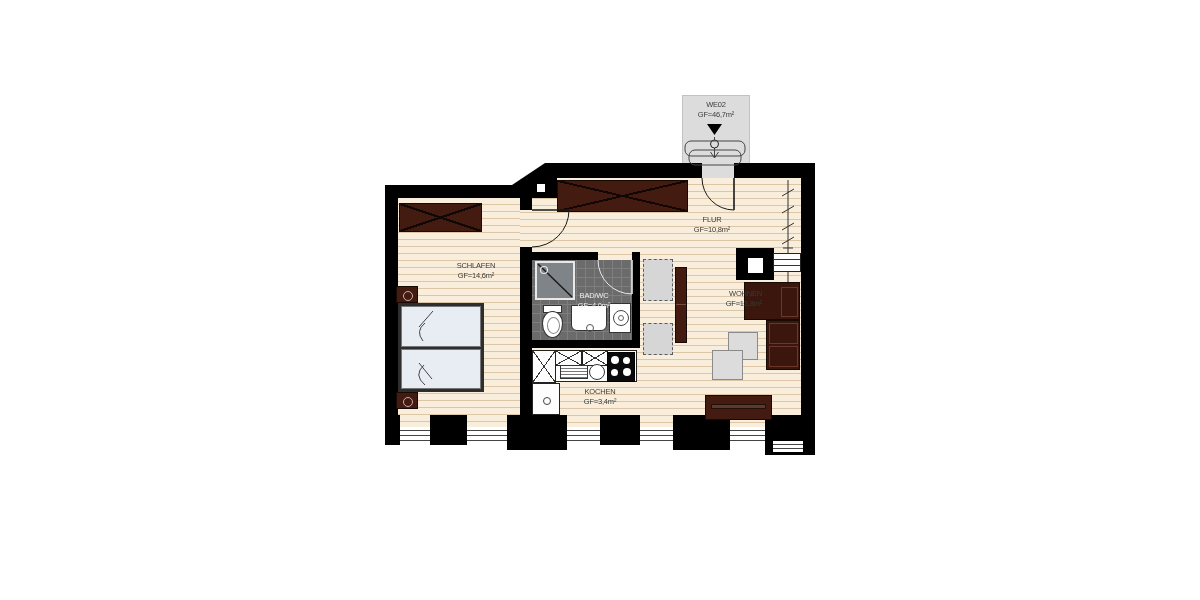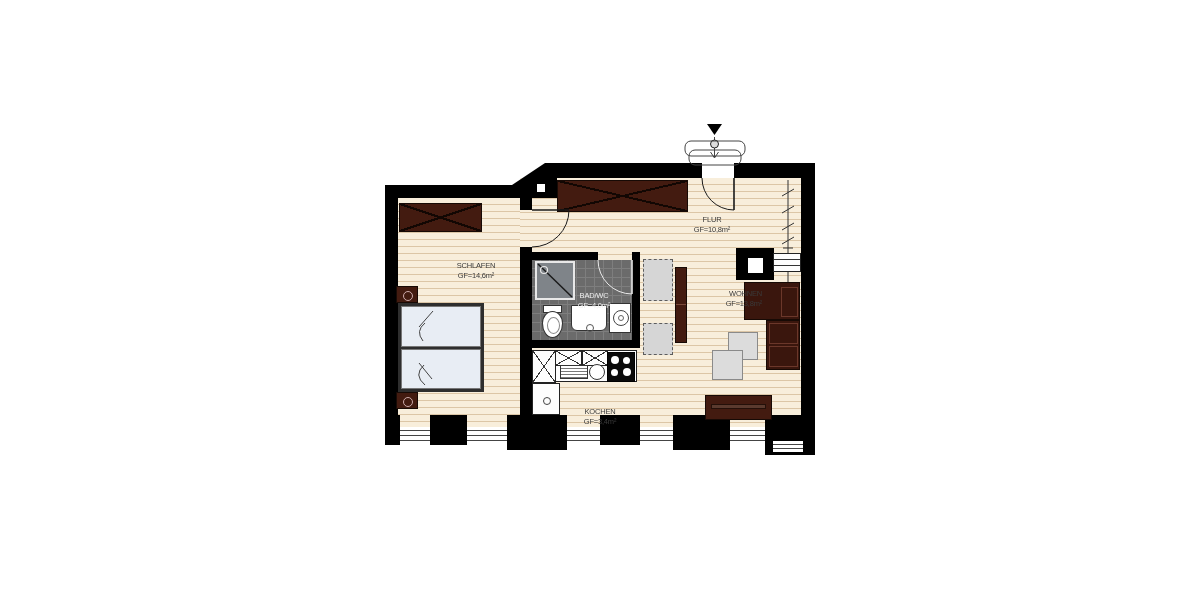--- a/index.html
+++ b/index.html
@@ -38,20 +38,26 @@
   .leaf{stroke:#1a1a1a;stroke-width:1.6;}
   .thin{stroke:#444;stroke-width:1;fill:none;}
   .arc-light{stroke:#e9e9e9;}
   .leaf-light{stroke:#e9e9e9;stroke-width:1.6;}
 </style>
 </head>
 <body>
 
 <div class="plan">
 
+  <div class="landing" style="left:297px;top:0;width:66px;height:83px;">
+    <div class="we-label">
+      <div>WE02</div>
+      <div>GF=46,7m²</div>
+    </div>
+  </div>
 
   <div class="floor" style="left:13px;top:103px;width:122px;height:230px;"></div>
   <div class="floor" style="left:135px;top:83px;width:281px;height:250px;"></div>
 
   <div class="bath" style="left:147px;top:165px;width:100px;height:80px;"></div>
 
   <div class="wall" style="left:0;top:90px;width:13px;height:260px;"></div>
   <div class="wall" style="left:0;top:90px;width:140px;height:13px;"></div>
   <div class="wall" style="left:160px;top:68px;width:157px;height:15px;"></div>
   <div class="wall" style="left:349px;top:68px;width:81px;height:15px;"></div>
@@ -198,18 +204,18 @@
     <div>GF=10,8m²</div>
   </div>
   <div class="room-label light" style="left:169px;top:196px;width:80px;">
     <div>BAD/WC</div>
     <div>GF=4,0m²</div>
   </div>
   <div class="room-label" style="left:297px;top:194px;width:80px;text-align:right;">
     <div>WOHNEN</div>
     <div>GF=13,8m²</div>
   </div>
-  <div class="room-label" style="left:175px;top:292px;width:80px;margin-top:20px;">
+  <div class="room-label" style="left:175px;top:292px;width:80px;">
     <div>KOCHEN</div>
     <div>GF=3,4m²</div>
   </div>
 
 </div>
 
 </body></html>

